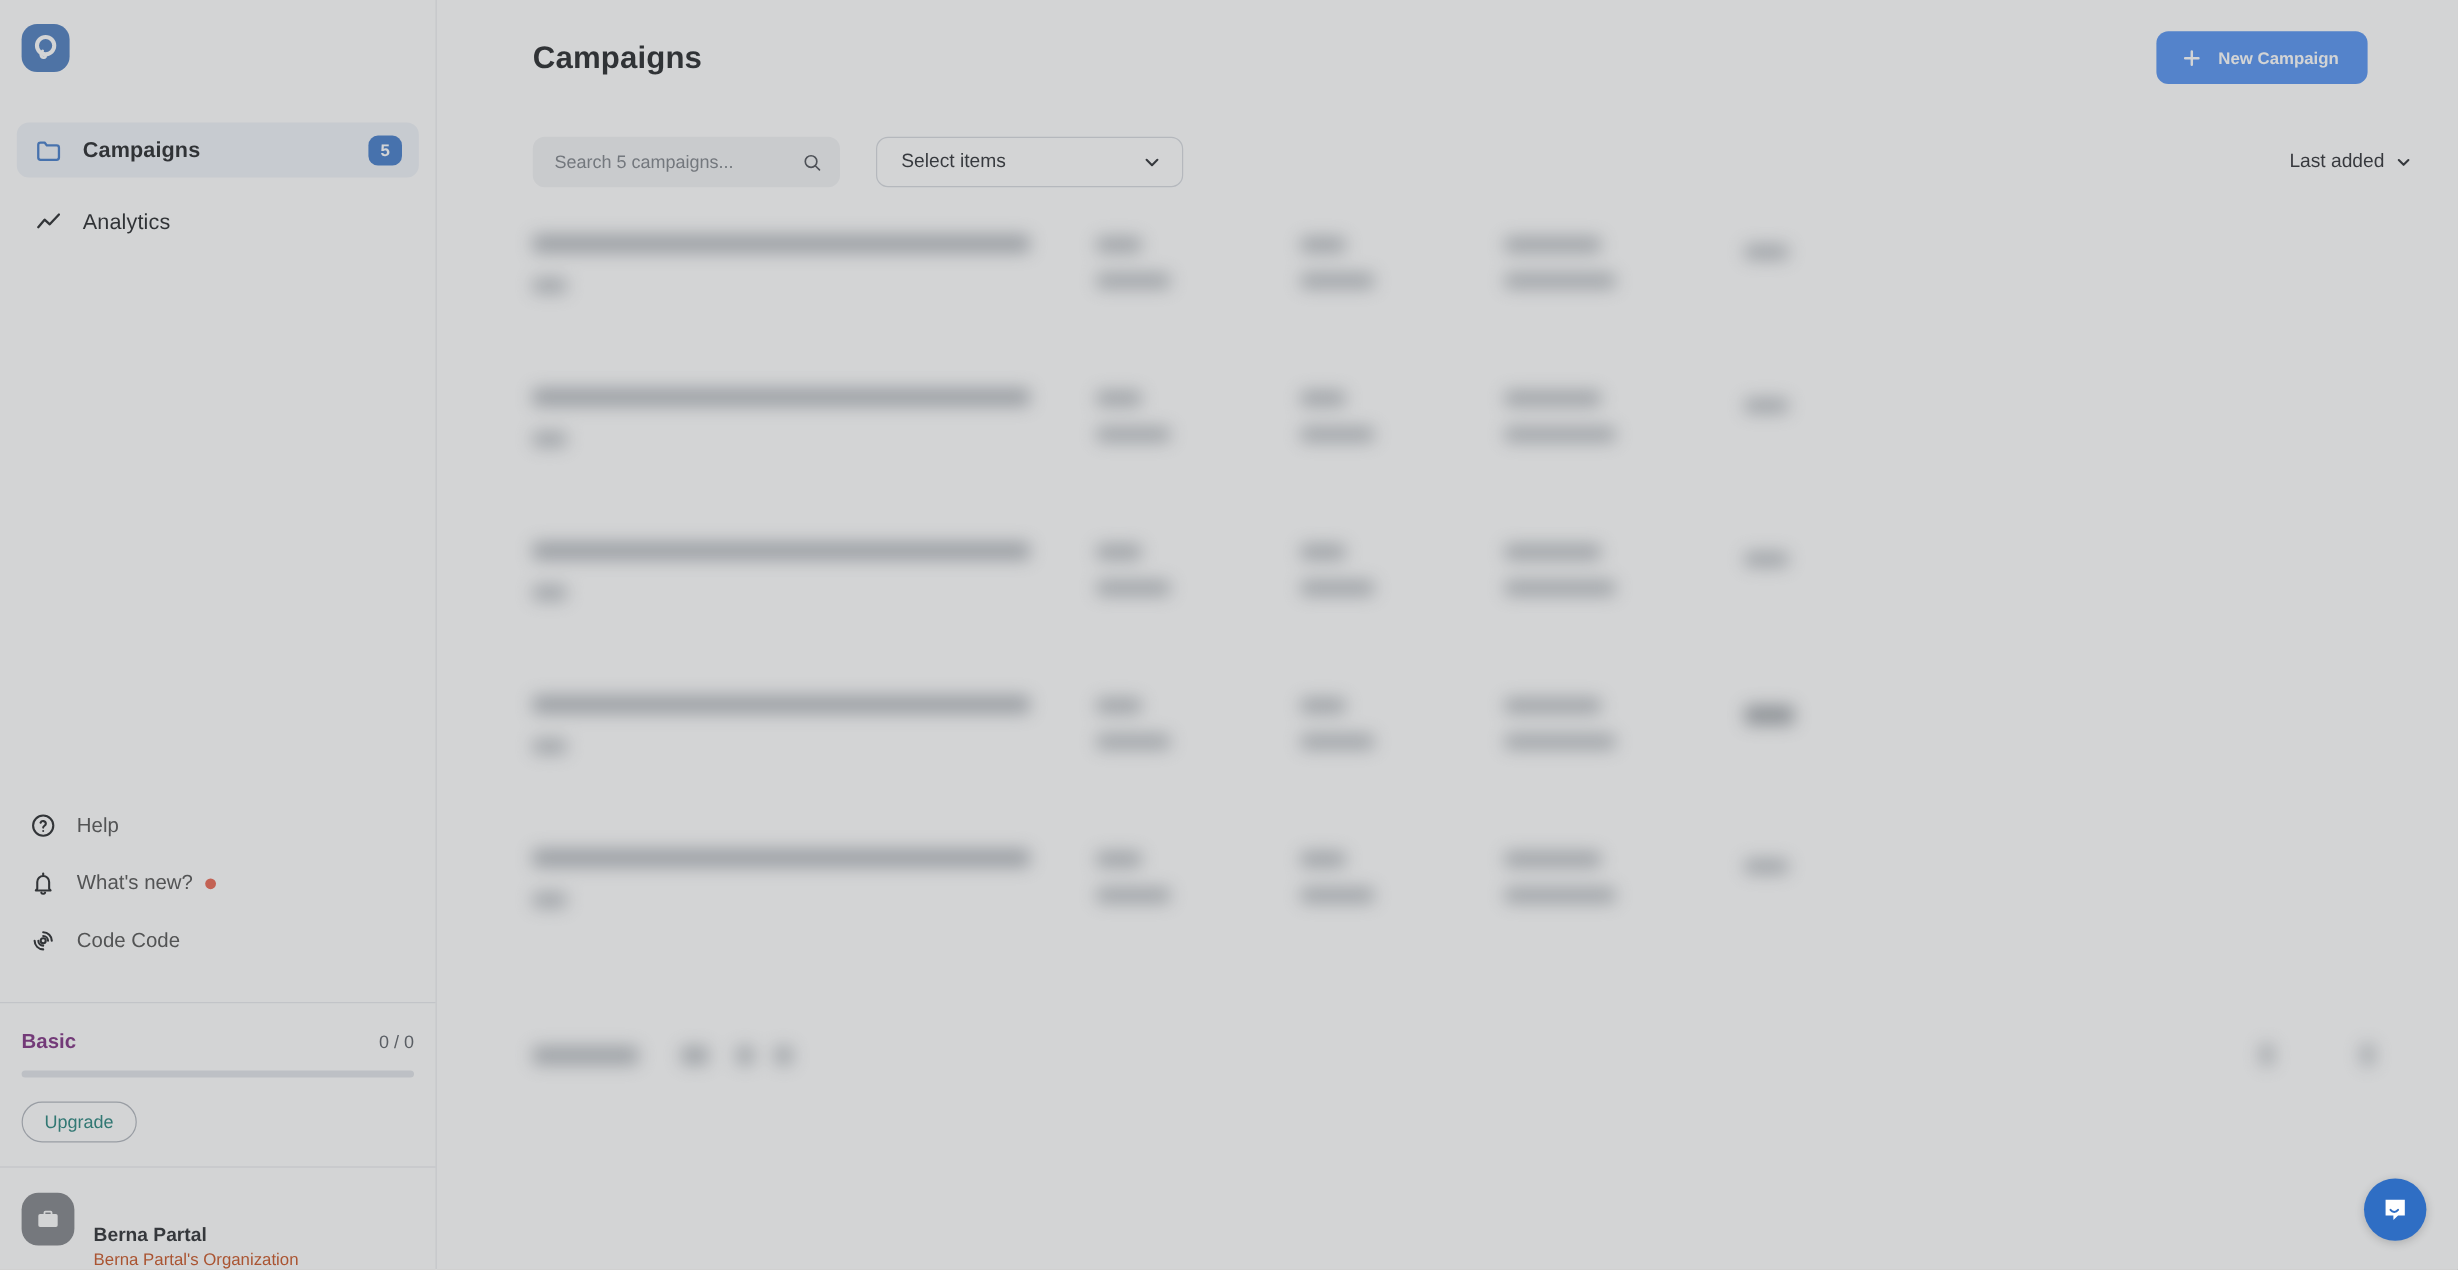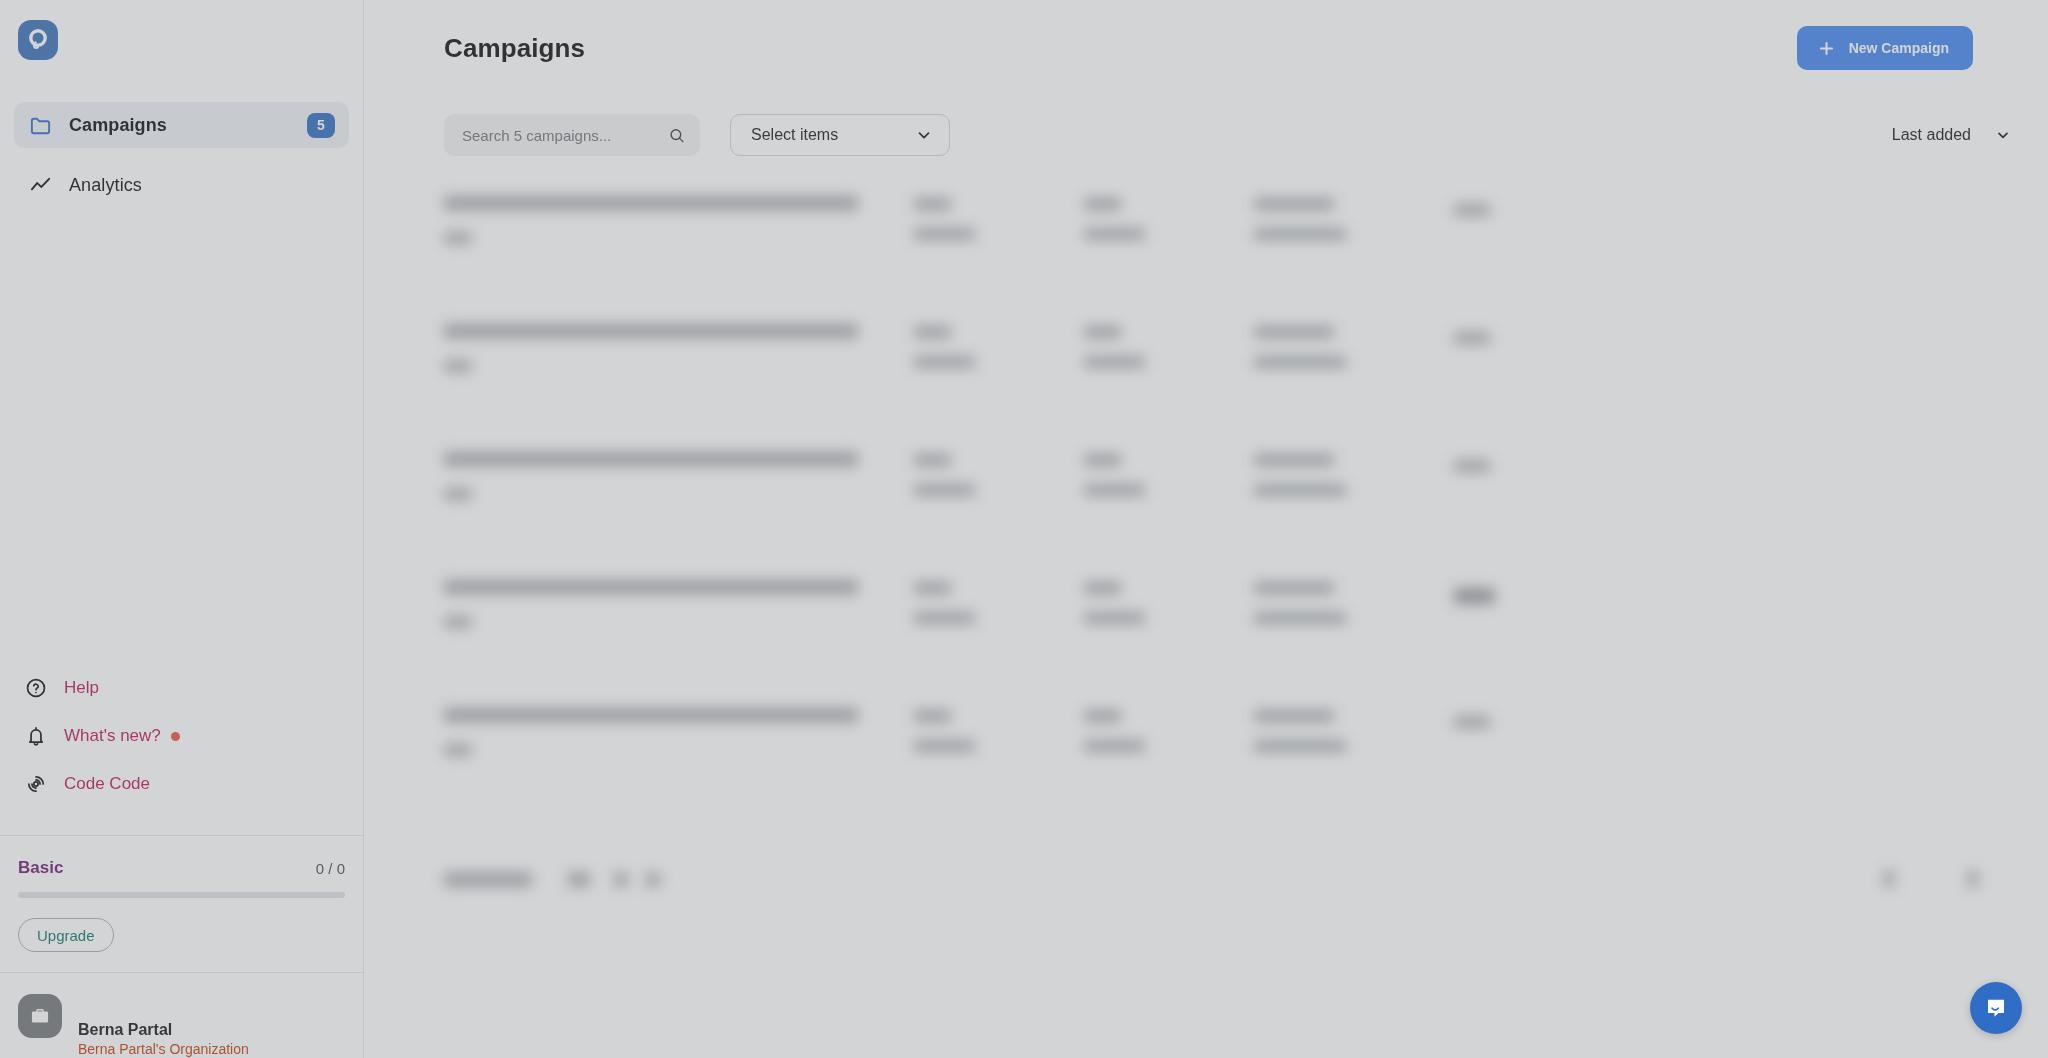--- a/index.html
+++ b/index.html
@@ -96,21 +96,21 @@
     cursor: pointer;
   }
   .util-icon {
     width: 24px; height: 24px;
     display: flex; align-items: center; justify-content: center;
     margin-right: 16px;
     flex: 0 0 24px;
   }
   .util-label {
     font-size: 17px;
-    color: #be185d;
+    color: #404040;
   }
   .dot-new {
     width: 9px; height: 9px;
     border-radius: 50%;
     background: #e8553f;
     margin-left: 10px;
     flex: 0 0 9px;
   }
 
   .plan-section {
@@ -234,35 +234,35 @@
     border: none; outline: none; background: transparent;
     font-size: 15px; color: #2b2f35;
     font-family: inherit;
     flex: 1 1 auto;
     width: 100%;
   }
   .search-box input::placeholder { color: #71767d; }
 
   .select-items {
     margin-left: 30px;
-    width: 220px; height: 42px;
+    width: 256px; height: 42px;
     border: 1px solid #d2d6dc;
     border-radius: 10px;
     display: flex; align-items: center; justify-content: space-between;
     padding: 0 16px 0 20px;
     background: transparent;
     font-size: 16px;
     color: #16191e;
     cursor: pointer;
     font-family: inherit;
   }
 
   .sort-control {
     margin-left: auto;
-    display: flex; align-items: center; gap: 24px;
+    display: flex; align-items: center; gap: 8px;
     font-size: 16px;
     color: #17191e;
     cursor: pointer;
   }
 
   
   .table-area {
     padding: 0 70px 0 80px;
     filter: blur(7px);
     opacity: 0.92;

